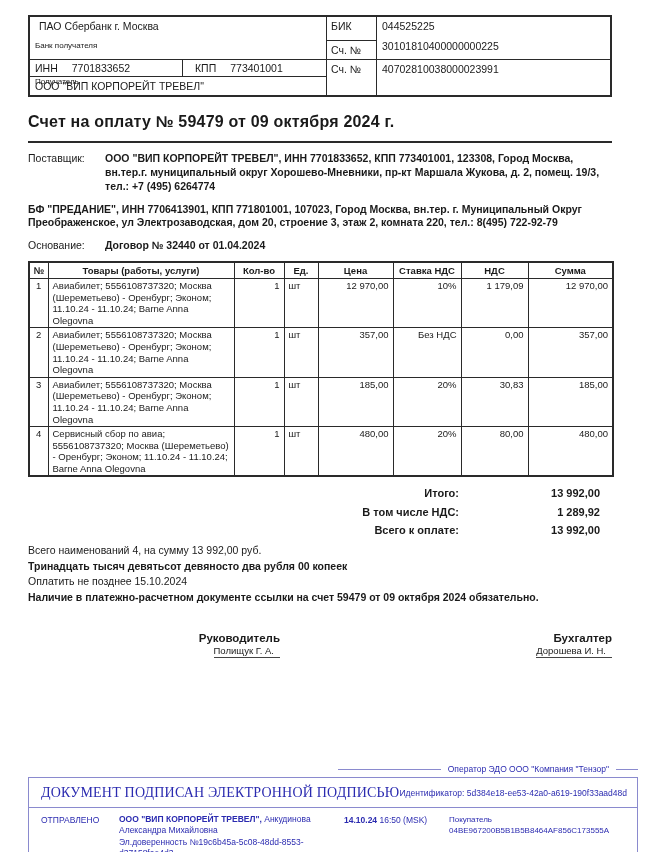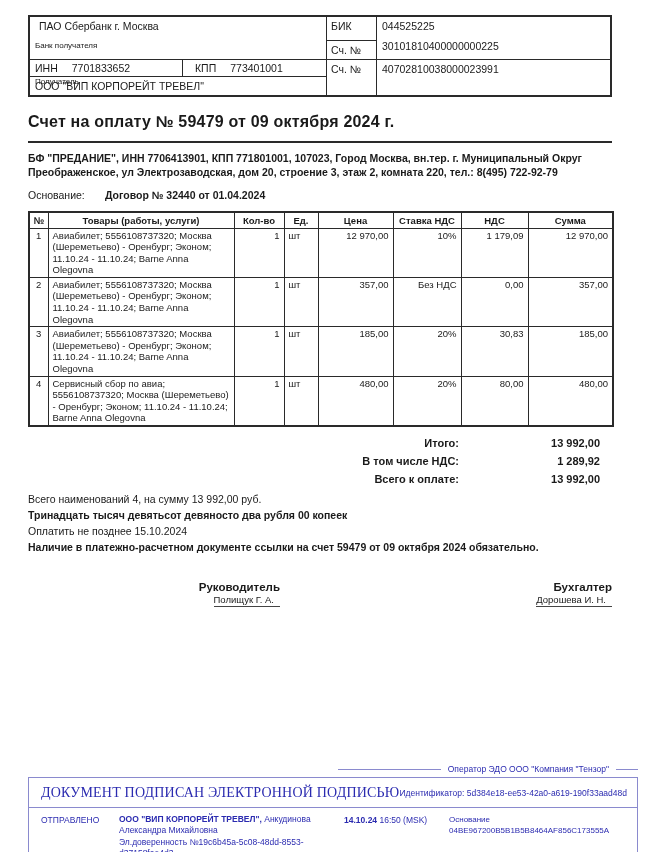--- a/index.html
+++ b/index.html
@@ -136,20 +136,24 @@
           <div class="rb-label">Сч. №</div>
           <div class="rb-value">40702810038000023991</div>
         </div>
       </div>
     </div>
 
     <div class="doc-title">Счет на оплату № 59479 от 09 октября 2024 г.</div>
     <div class="title-rule"></div>
 
     <div class="party-row">
+      <div class="party-label">Поставщик:</div>
+      <div class="party-value">ООО "ВИП КОРПОРЕЙТ ТРЕВЕЛ", ИНН 7701833652, КПП 773401001, 123308, Город Москва, вн.тер.г. муниципальный округ Хорошево-Мневники, пр-кт Маршала Жукова, д. 2, помещ. 19/3, тел.: +7 (495) 6264774</div>
+    </div>
+    <div class="party-row">
       <div class="party-value">БФ "ПРЕДАНИЕ", ИНН 7706413901, КПП 771801001, 107023, Город Москва, вн.тер. г. Муниципальный Округ Преображенское, ул Электрозаводская, дом 20, строение 3, этаж 2, комната 220, тел.: 8(495) 722-92-79</div>
     </div>
     <div class="party-row">
       <div class="party-label">Основание:</div>
       <div class="party-value">Договор № 32440 от 01.04.2024</div>
     </div>
 
     <table class="items">
       <colgroup>
         <col class="c-num">
@@ -272,19 +276,19 @@
         <div class="edo-company">
           <span class="b">ООО "ВИП КОРПОРЕЙТ ТРЕВЕЛ",</span>
           <span>Анкудинова Александра Михайловна</span>
           <div>Эл.доверенность №19c6b45a-5c08-48dd-8553-d37158fae4d3</div>
         </div>
         <div class="edo-date">
           <span class="b">14.10.24</span>
           <span>16:50 (MSK)</span>
         </div>
         <div class="edo-cert">
-          <span>Основание</span>
+          <span>Покупатель</span>
           <span>04BE967200B5B1B5B8464AF856C173555A</span>
         </div>
       </div>
     </div>
   </div>
 </div>
 
 </body></html>

